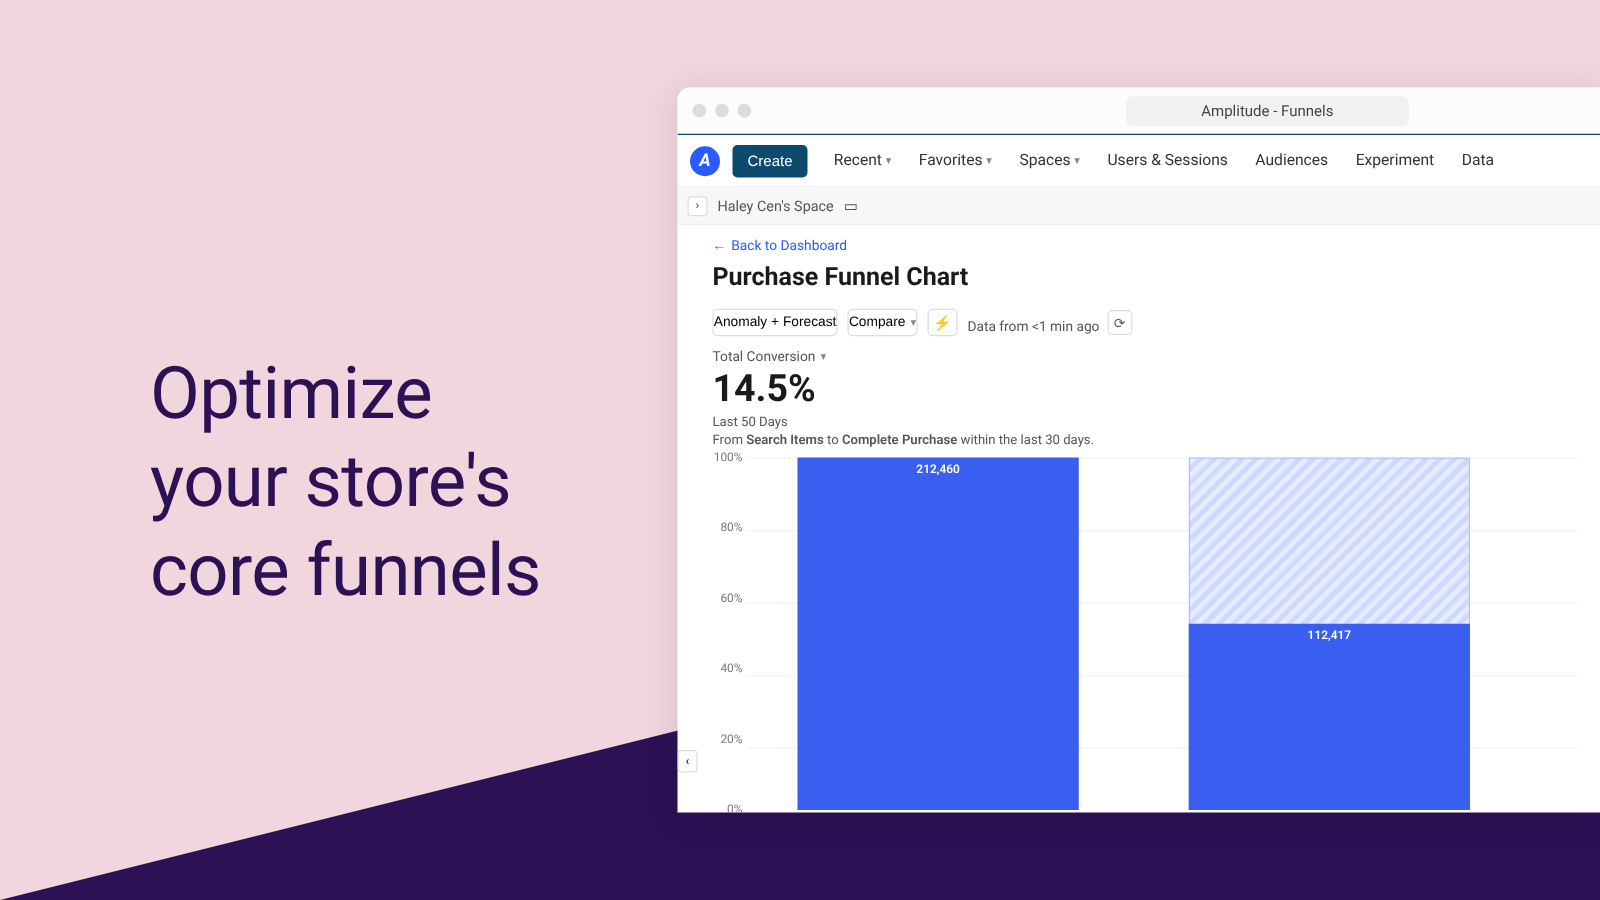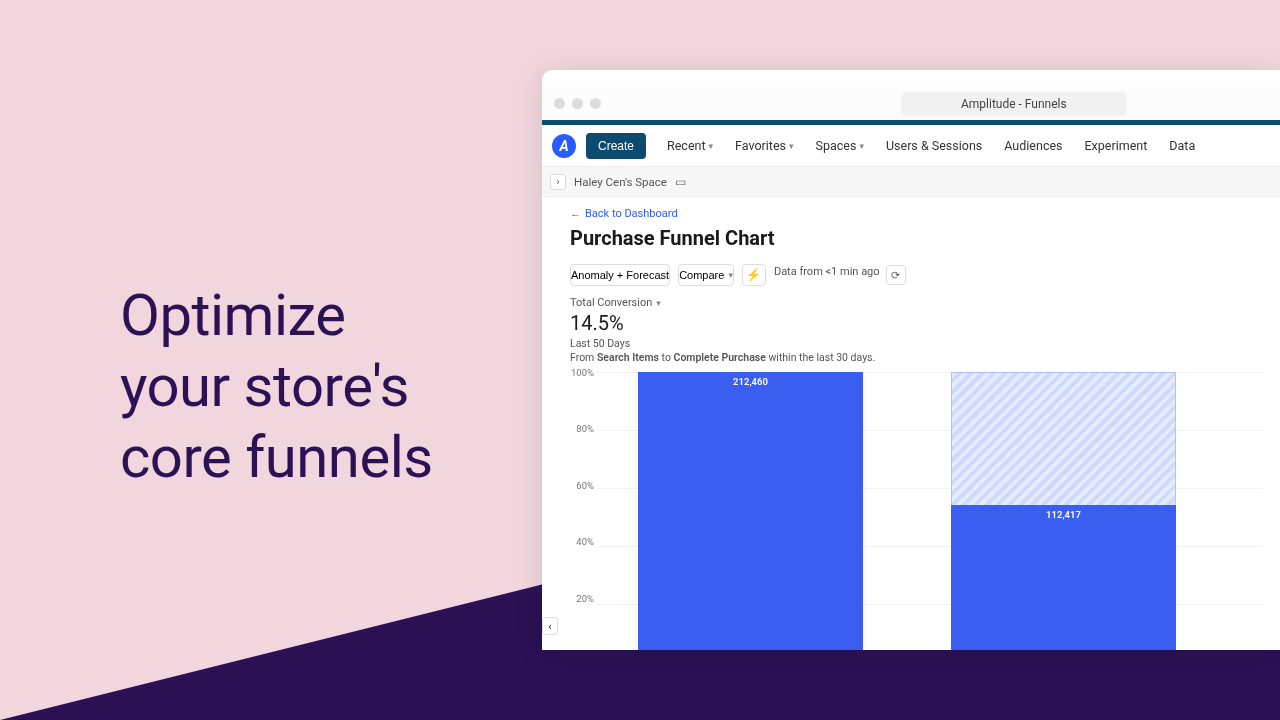--- a/index.html
+++ b/index.html
@@ -44,22 +44,21 @@
     box-shadow: 0 4px 30px rgba(0,0,0,0.12);
     z-index: 2;
     overflow: hidden;
   }
   .title-bar {
     height: 38px;
     background: #fcfcfc;
     display: flex;
     align-items: center;
     padding: 0 12px;
-    border-bottom: 5px solid #0c4a6e;
-    margin-top: 17px;
+    border-bottom: 1px solid #0c4a6e;
   }
   .traffic-lights { display: flex; gap: 7px; }
   .dot-btn {
     width: 11px; height: 11px; border-radius: 50%;
     background: #dcdcdc;
   }
   .url-pill {
     margin-left: 300px;
     background: #f1f1f1;
     border-radius: 5px;
@@ -158,37 +157,37 @@
   .bolt-btn {
     border: 1px solid #ddd;
     background: #fff;
     width: 24px; height: 22px;
     border-radius: 4px;
     display: flex; align-items: center; justify-content: center;
     font-size: 12px;
     cursor: pointer;
   }
   .refresh-row {
-    display: flex; align-items: flex-start; gap: 6px;
+    display: flex; align-items: flex-end; gap: 6px;
     font-size: 11px; color: #555;
   }
   .refresh-icon-box {
     border: 1px solid #ddd;
     width: 20px; height: 20px;
     border-radius: 4px;
     display: flex; align-items: center; justify-content: center;
     font-size: 11px;
   }
   .metric-header {
     font-size: 11px; color: #555;
     display: flex; align-items: center; gap: 4px;
     margin-bottom: 2px;
   }
   .metric-value {
-    font-size: 20px; font-weight: 400; color: #1a1a1a;
+    font-size: 30px; font-weight: 700; color: #1a1a1a;
   }
   .metric-sub1 { font-size: 10.5px; color: #555; margin-top: 2px; }
   .metric-sub2 { font-size: 10.5px; color: #555; margin-top: 1px; }
   .metric-sub2 strong { font-weight: 600; }
 
   .chart-wrap {
     position: relative;
     margin-top: 8px;
     height: 290px;
     padding-left: 28px;

